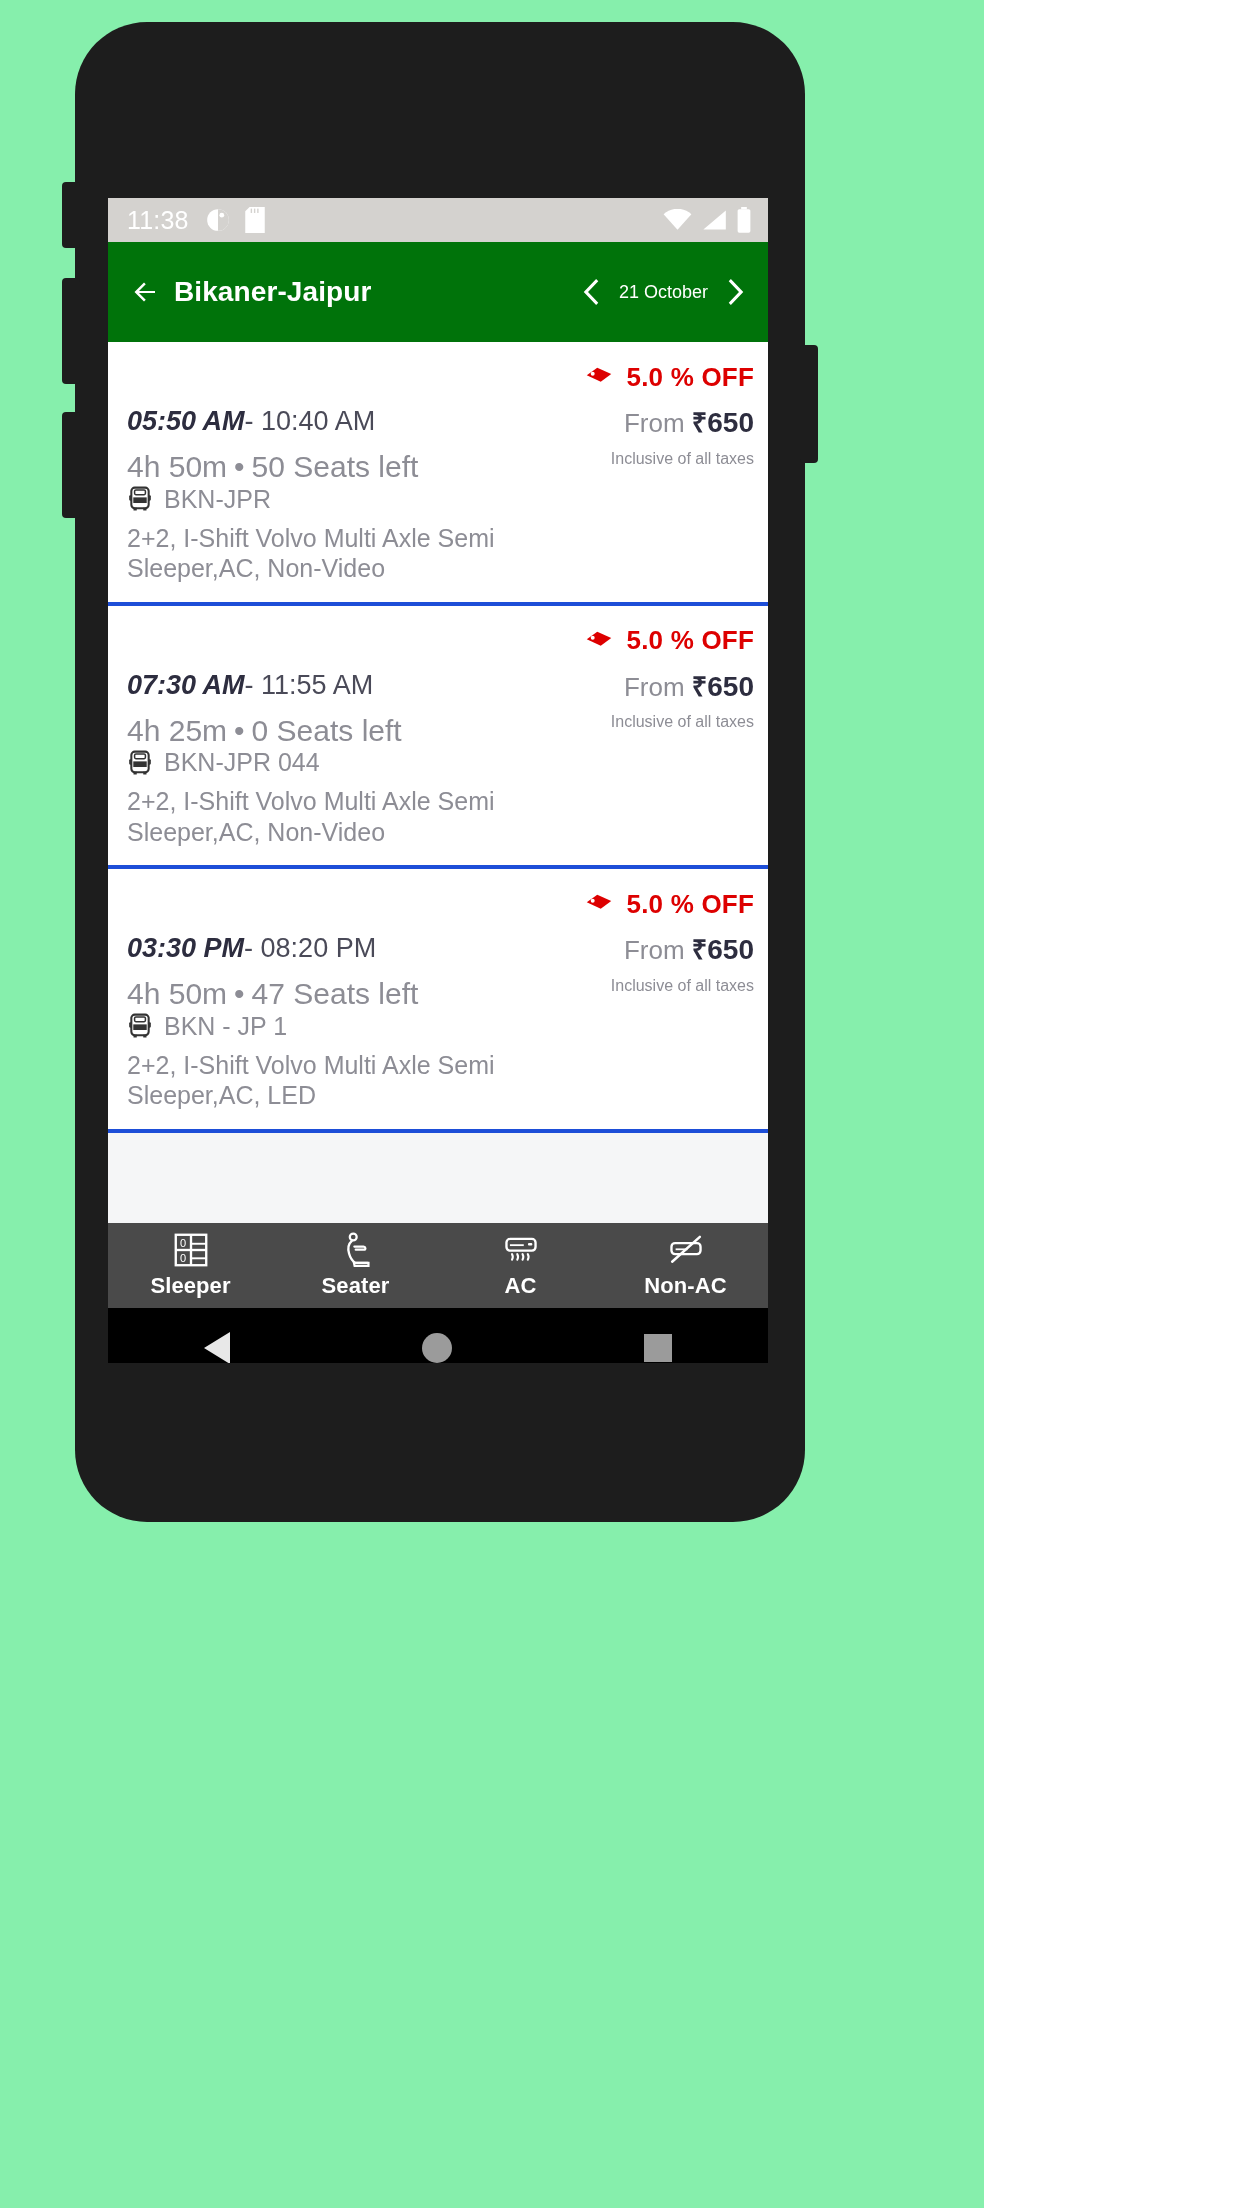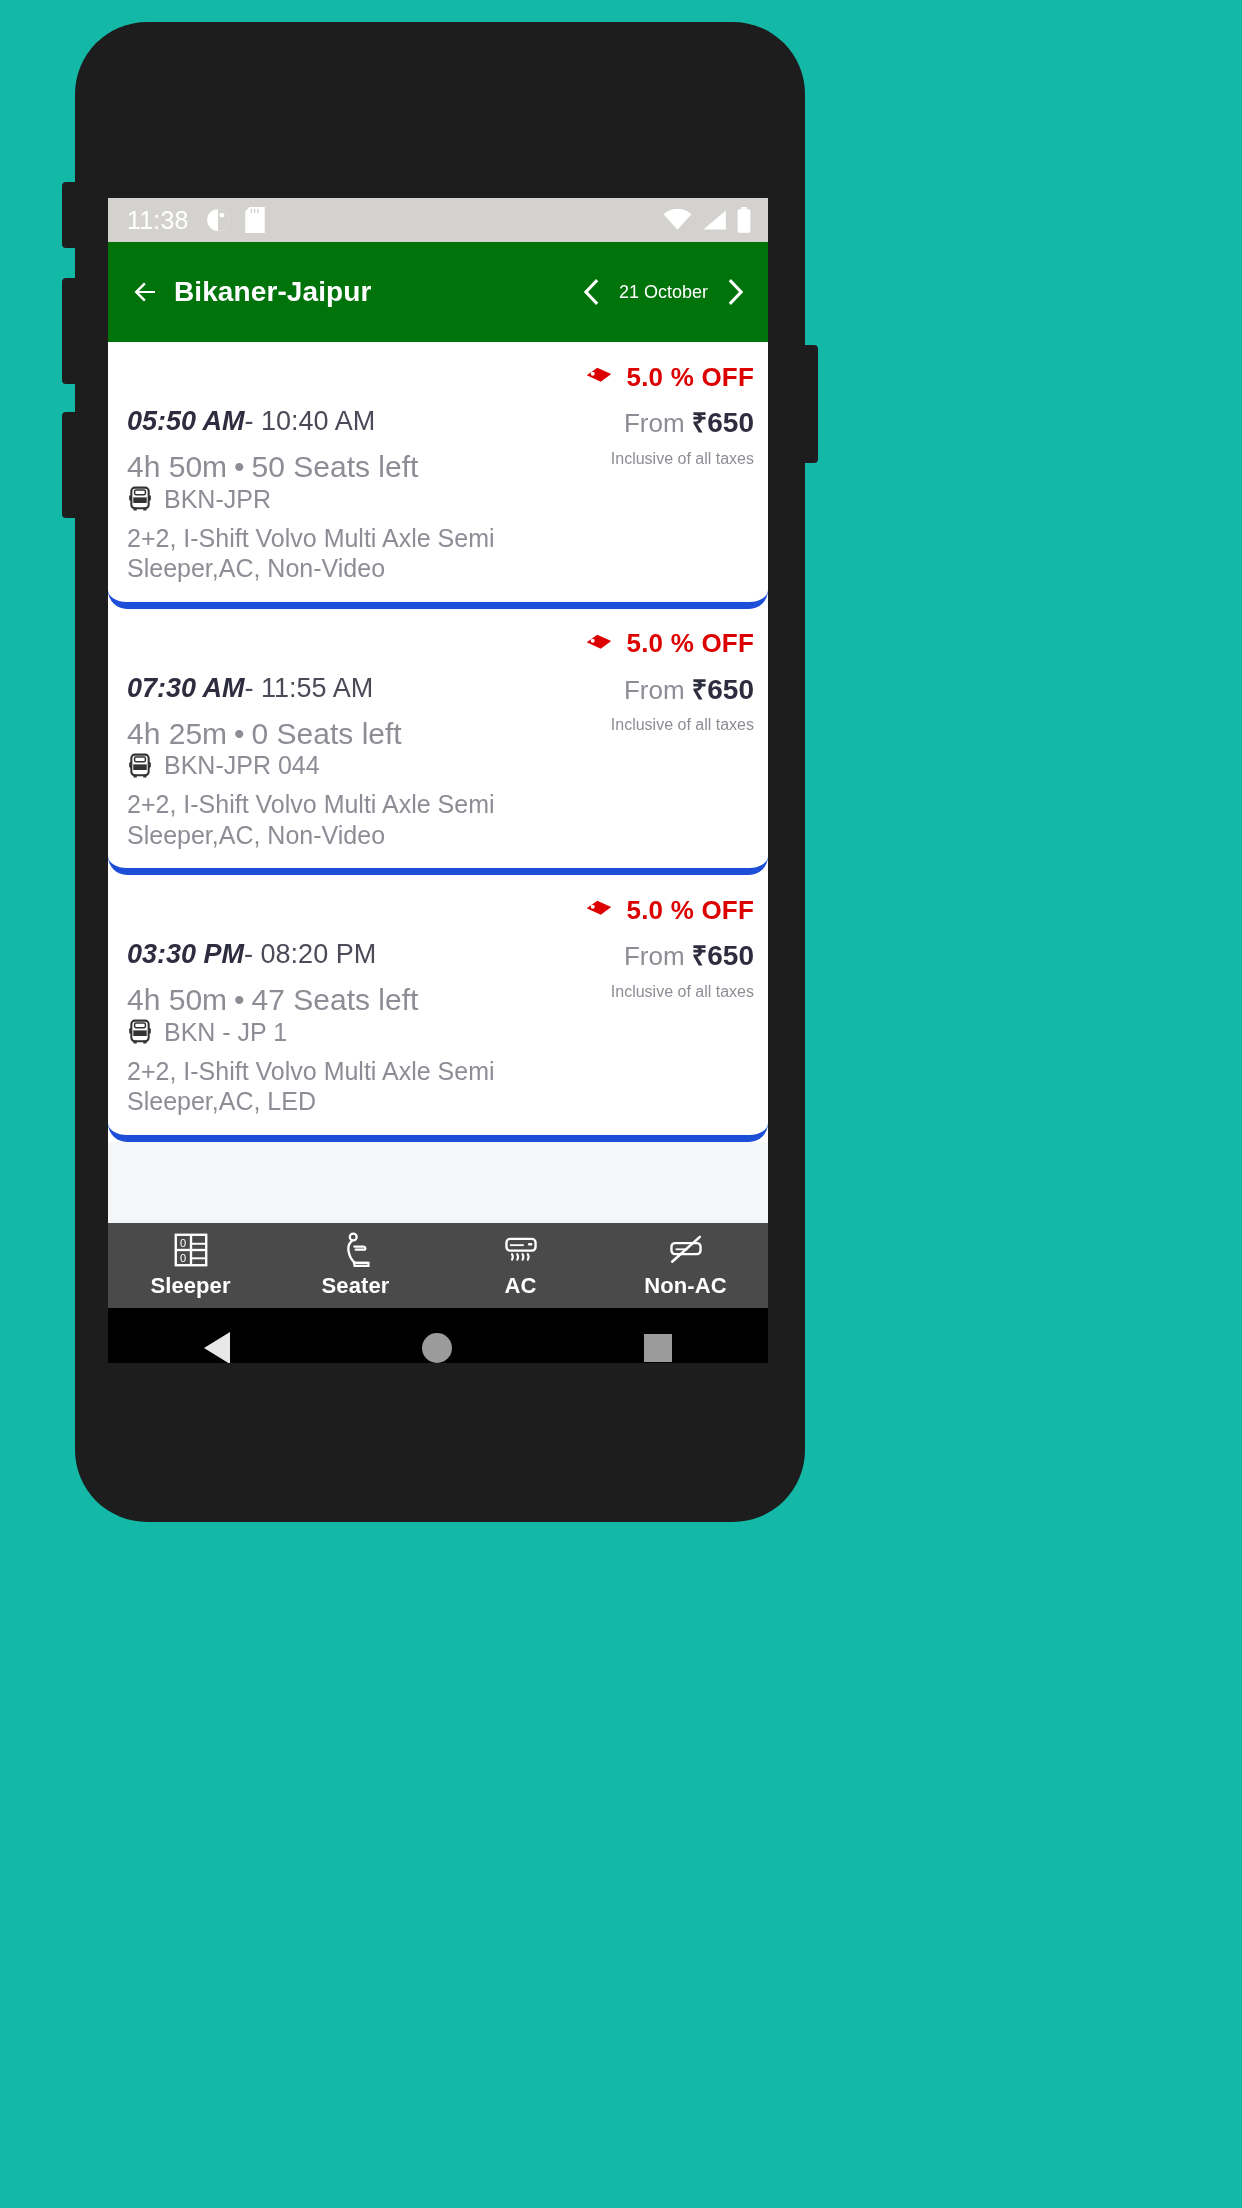--- a/index.html
+++ b/index.html
@@ -6,22 +6,22 @@
   html, body {
     width: 1242px; height: 2208px;
     background: #ffffff;
     font-family: "Liberation Sans", sans-serif;
     overflow: hidden;
   }
 
   
   #stage {
     position: relative;
-    width: 1242px; height: 2208px;
-    background: #14b8a6;
+    width: 984px; height: 2208px;
+    background: #86efac;
   }
   .phone-body {
     position: absolute;
     left: 75px; top: 22px;
     width: 730px; height: 1500px;
     background: #1d1d1d;
     border-radius: 72px;
   }
   .phone-btn {
     position: absolute;
@@ -90,24 +90,23 @@
 
   
   .list {
     background: #ffffff;
     height: 881px;
     overflow: hidden;
   }
   .card {
     position: relative;
     background: #ffffff;
-    border-bottom: 7px solid #1d4ed8;
+    border-bottom: 4px solid #1d4ed8;
     padding: 14px 14px 18px 19px;
     min-height: 260px;
-    border-radius: 19px;
   }
   .card-discount {
     display: flex;
     align-items: center;
     justify-content: flex-end;
     gap: 14px;
     height: 42px;
   }
   .tag-icon { width: 28px; height: 28px; flex: none; }
   .discount-text {

